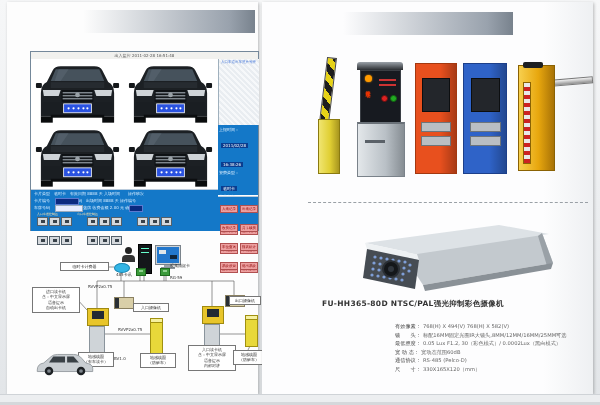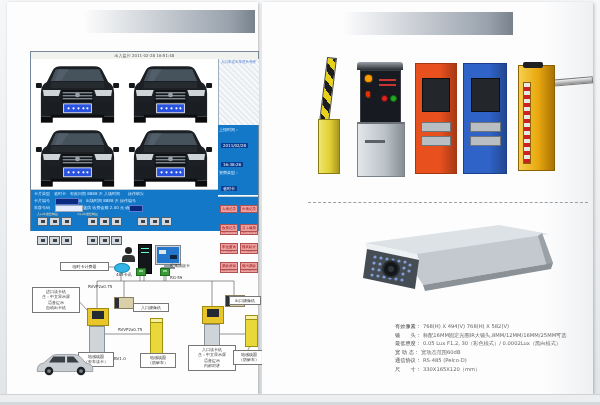--- a/index.html
+++ b/index.html
@@ -417,20 +417,21 @@
           <circle cx="37" cy="56" r="1.6"></circle>
           <circle cx="43" cy="57" r="1.6"></circle>
           <circle cx="49" cy="58" r="1.6"></circle>
           <circle cx="55" cy="59" r="1.6"></circle>
       </g>
       <circle cx="44" cy="48" r="8" fill="#14171a" stroke="#2a2f35" stroke-width="2"></circle>
       <circle cx="44" cy="48" r="3" fill="#30363d"></circle>
       <polygon points="76,64 206,42 204,48 78,70" fill="#8a9197"></polygon>
     </svg>
 
+    <div class="abs cam-title" style="left:60px;top:297px;">FU-HH365-80D NTSC/PAL强光抑制彩色摄像机</div>
 
     <div class="abs" style="left:133px;top:320px;">
       <div class="spec-row"><span class="spec-label">有效像素：</span><span>768(H) X 494(V)  768(H) X 582(V)</span></div>
       <div class="spec-row"><span class="spec-label">镜　　头：</span><span>标配16MM固定光圈IR大镜头,8MM/12MM/16MM/25MM可选</span></div>
       <div class="spec-row"><span class="spec-label">最低照度：</span><span>0.05 Lux F1.2, 30（彩色模式）/ 0.0002Lux（黑白模式）</span></div>
       <div class="spec-row"><span class="spec-label">宽 动 态：</span><span>宽动态范围60dB</span></div>
       <div class="spec-row"><span class="spec-label">通信协议：</span><span>RS-485 (Pelco-D)</span></div>
       <div class="spec-row"><span class="spec-label">尺　　寸：</span><span>330X165X120（mm）</span></div>
     </div>
   </div>

